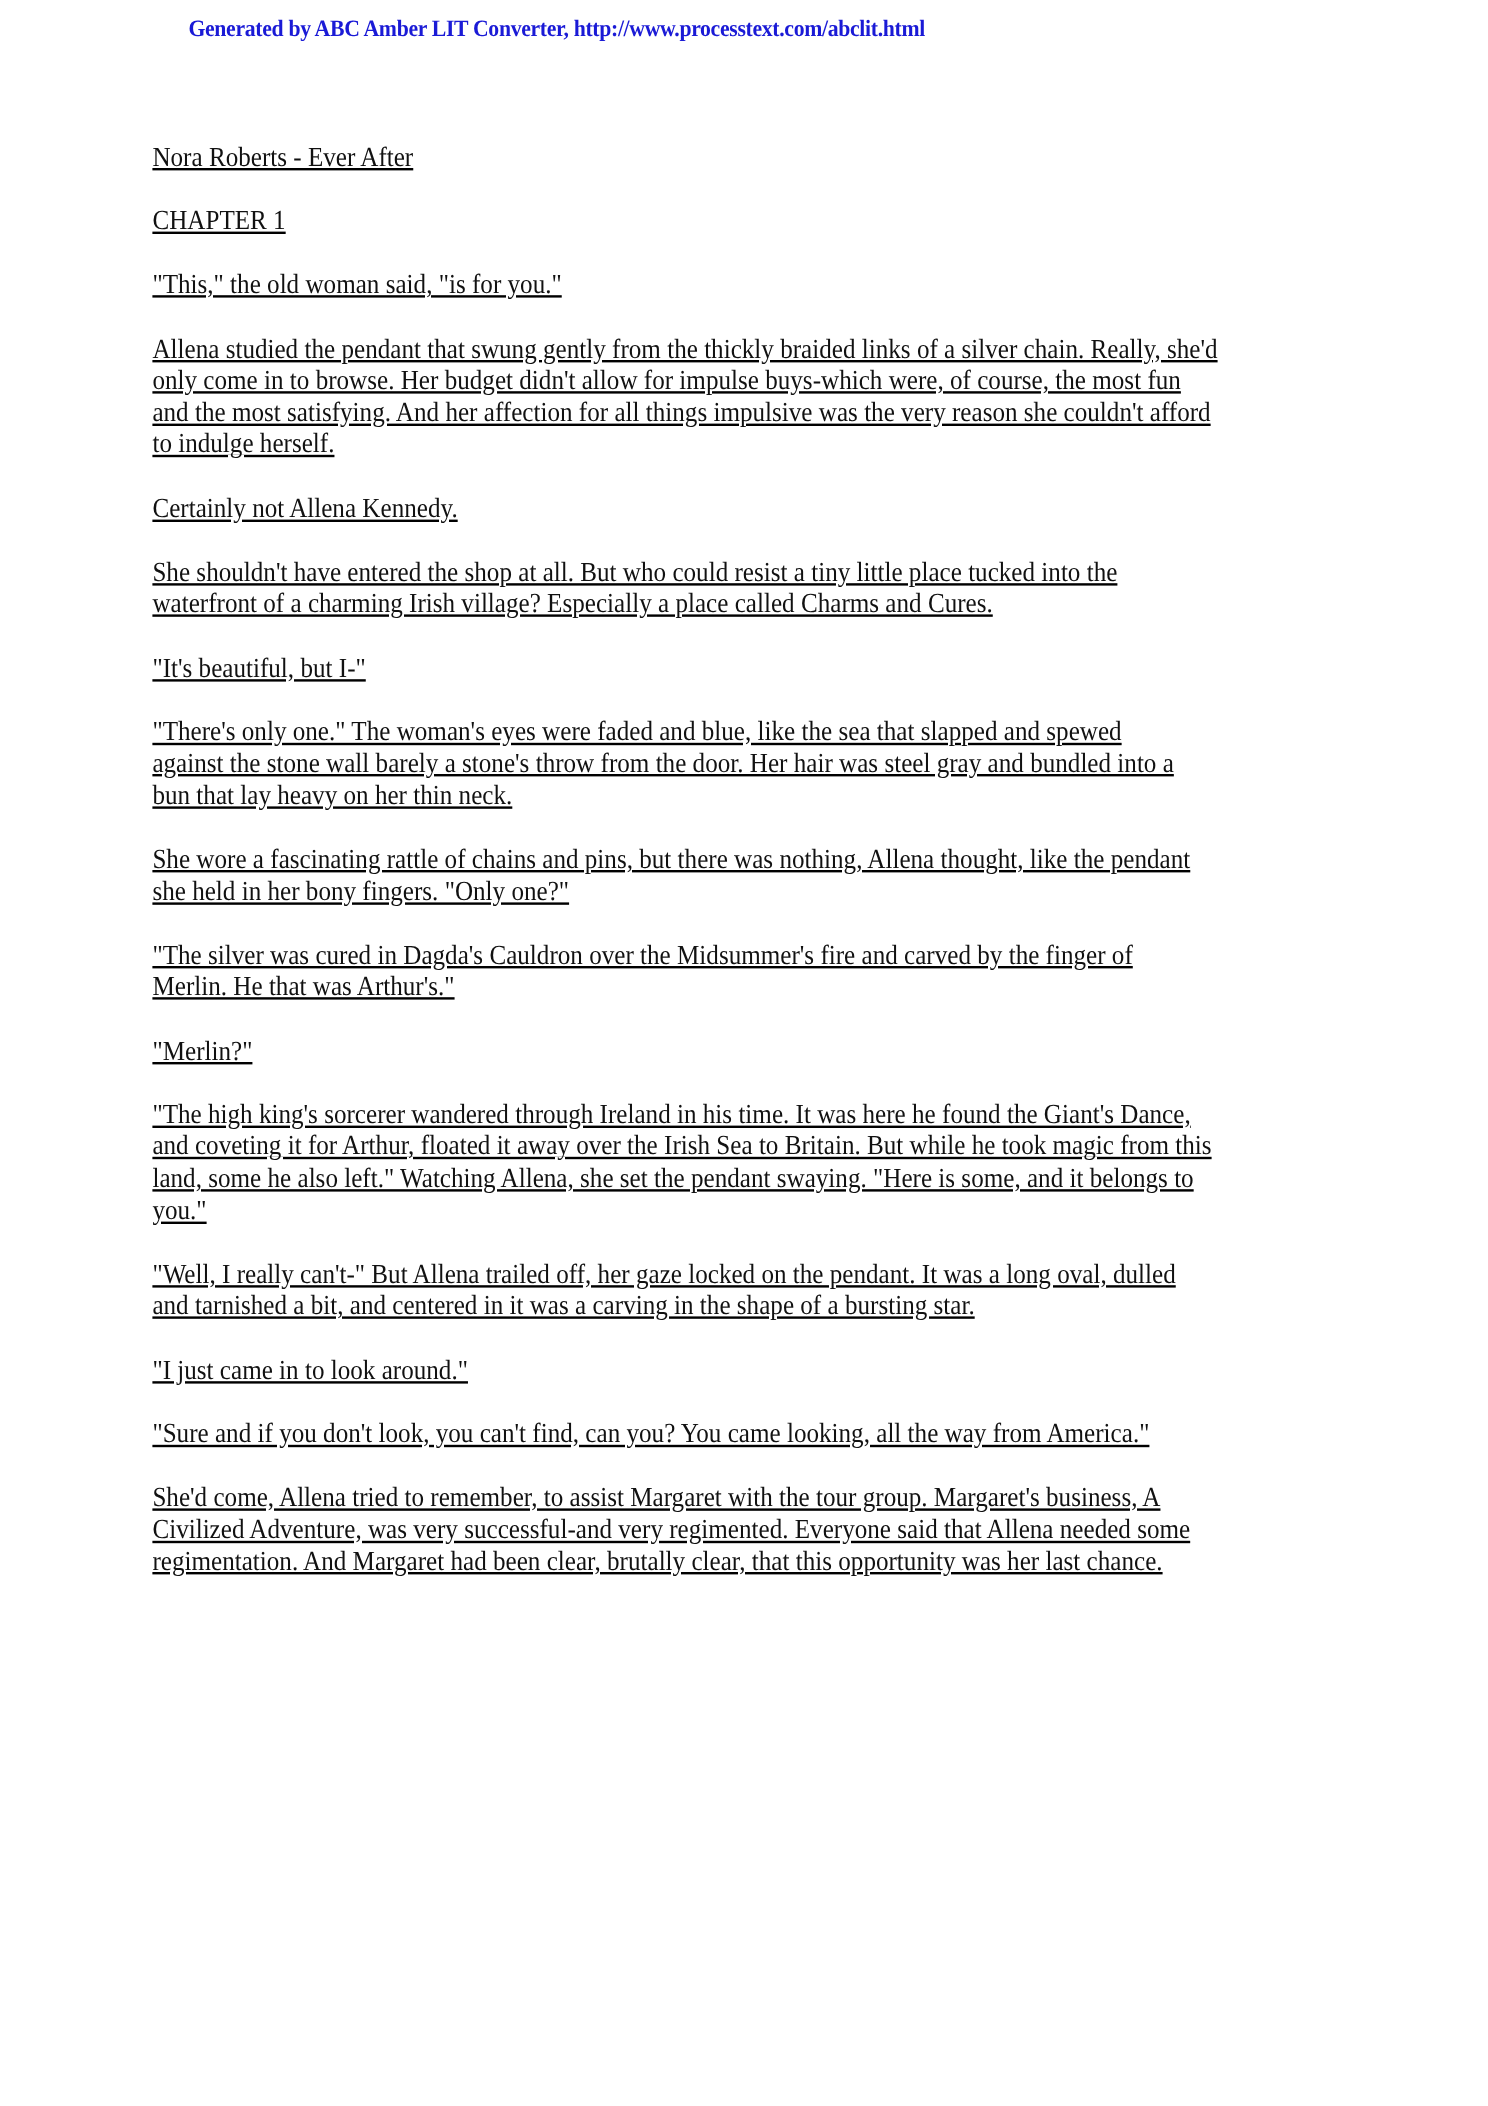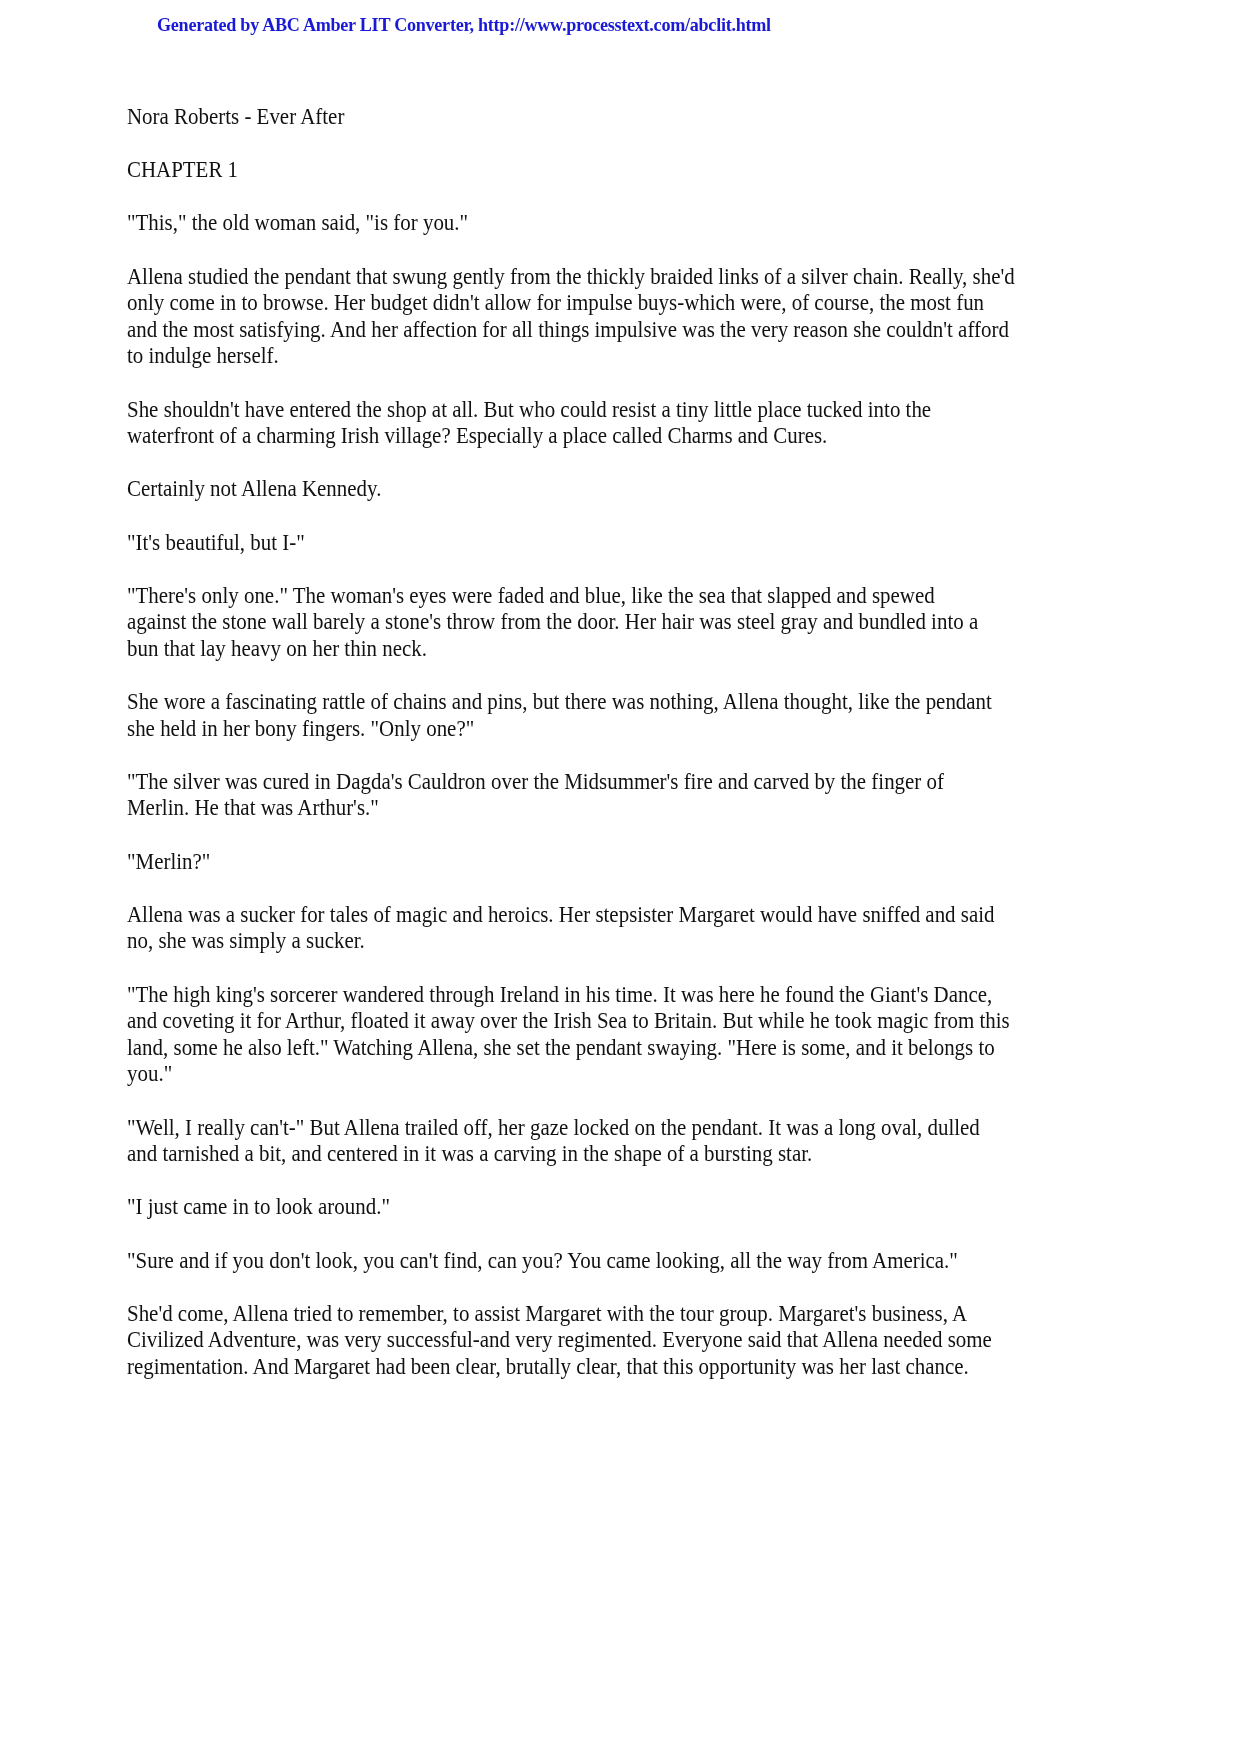--- a/index.html
+++ b/index.html
@@ -3,21 +3,21 @@
 <meta charset="utf-8">
 <style>
   html, body { margin: 0; padding: 0; background: #ffffff; }
   body { width: 1240px; height: 1755px; position: relative; overflow: hidden; }
   .banner {
     position: absolute; left: 157px; top: 14px;
     font-family: "Liberation Serif", serif; font-weight: bold;
     font-size: 19.5px; color: #1a1ad6; letter-spacing: -0.3px;
     transform: scaleX(0.93); transform-origin: left top; white-space: nowrap;
   }
-  .page { position: absolute; left: 127px; top: 104px; width: 1000px; }
+  .page { position: absolute; left: 127px; top: 118px; width: 1000px; text-decoration: underline; }
   .line {
     font-family: "Liberation Serif", serif; font-size: 23px; color: #111;
     height: 26.6px; line-height: 26.6px; white-space: nowrap;
     transform: scaleX(0.91); transform-origin: left center;
   }
   .para { margin-bottom: 26.6px; }
 </style>
 </head>
 <body>
 
@@ -32,26 +32,26 @@
   </div>
 
   <div class="para">
     <div class="line"> Allena studied the pendant that swung gently from the thickly braided links of a silver chain. Really, she'd</div>
     <div class="line">only come in to browse. Her budget didn't allow for impulse buys-which were, of course, the most fun</div>
     <div class="line">and the most satisfying. And her affection for all things impulsive was the very reason she couldn't afford</div>
     <div class="line">to indulge herself.</div>
   </div>
 
   <div class="para">
-    <div class="line"> She shouldn't have entered the shop at all. But who could resist a tiny little place tucked into the</div>
-    <div class="line">waterfront of a charming Irish village? Especially a place called Charms and Cures.</div>
+    <div class="line"> Certainly not Allena Kennedy.</div>
   </div>
 
   <div class="para">
-    <div class="line"> Certainly not Allena Kennedy.</div>
+    <div class="line"> She shouldn't have entered the shop at all. But who could resist a tiny little place tucked into the</div>
+    <div class="line">waterfront of a charming Irish village? Especially a place called Charms and Cures.</div>
   </div>
 
   <div class="para">
     <div class="line"> "It's beautiful, but I-"</div>
   </div>
 
   <div class="para">
     <div class="line"> "There's only one." The woman's eyes were faded and blue, like the sea that slapped and spewed</div>
     <div class="line">against the stone wall barely a stone's throw from the door. Her hair was steel gray and bundled into a</div>
     <div class="line">bun that lay heavy on her thin neck.</div>
@@ -64,24 +64,20 @@
 
   <div class="para">
     <div class="line"> "The silver was cured in Dagda's Cauldron over the Midsummer's fire and carved by the finger of</div>
     <div class="line">Merlin. He that was Arthur's."</div>
   </div>
 
   <div class="para">
     <div class="line"> "Merlin?"</div>
   </div>
 
-  <div class="para">
-    <div class="line"> Allena was a sucker for tales of magic and heroics. Her stepsister Margaret would have sniffed and said</div>
-    <div class="line">no, she was simply a sucker.</div>
-  </div>
 
   <div class="para">
     <div class="line"> "The high king's sorcerer wandered through Ireland in his time. It was here he found the Giant's Dance,</div>
     <div class="line">and coveting it for Arthur, floated it away over the Irish Sea to Britain. But while he took magic from this</div>
     <div class="line">land, some he also left." Watching Allena, she set the pendant swaying. "Here is some, and it belongs to</div>
     <div class="line">you."</div>
   </div>
 
   <div class="para">
     <div class="line"> "Well, I really can't-" But Allena trailed off, her gaze locked on the pendant. It was a long oval, dulled</div>

